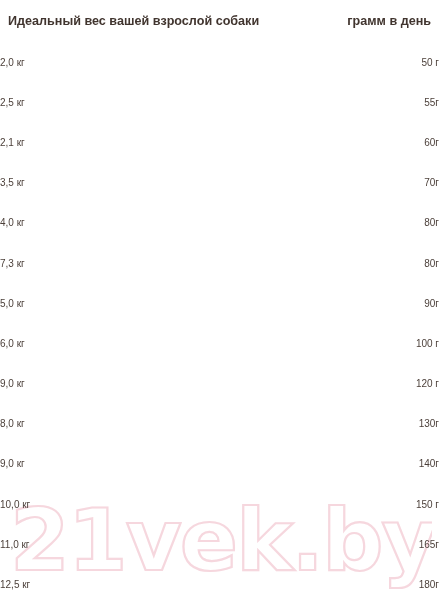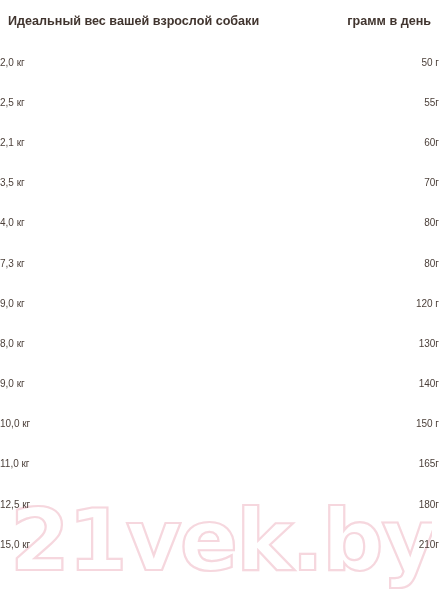--- a/index.html
+++ b/index.html
@@ -131,20 +131,28 @@
       </tr>
       <tr>
         <td class="cell-weight">4,0 кг</td>
         <td class="cell-grams">80г</td>
       </tr>
       <tr>
         <td class="cell-weight">7,3 кг</td>
         <td class="cell-grams">80г</td>
       </tr>
       <tr>
+        <td class="cell-weight">5,0 кг</td>
+        <td class="cell-grams">90г</td>
+      </tr>
+      <tr>
+        <td class="cell-weight">6,0 кг</td>
+        <td class="cell-grams">100 г</td>
+      </tr>
+      <tr>
         <td class="cell-weight">9,0 кг</td>
         <td class="cell-grams">120 г</td>
       </tr>
       <tr>
         <td class="cell-weight">8,0 кг</td>
         <td class="cell-grams">130г</td>
       </tr>
       <tr>
         <td class="cell-weight">9,0 кг</td>
         <td class="cell-grams">140г</td>

